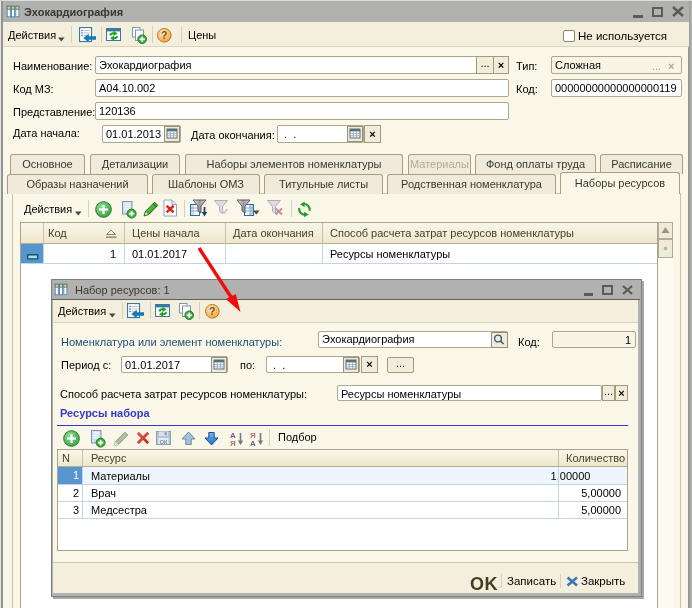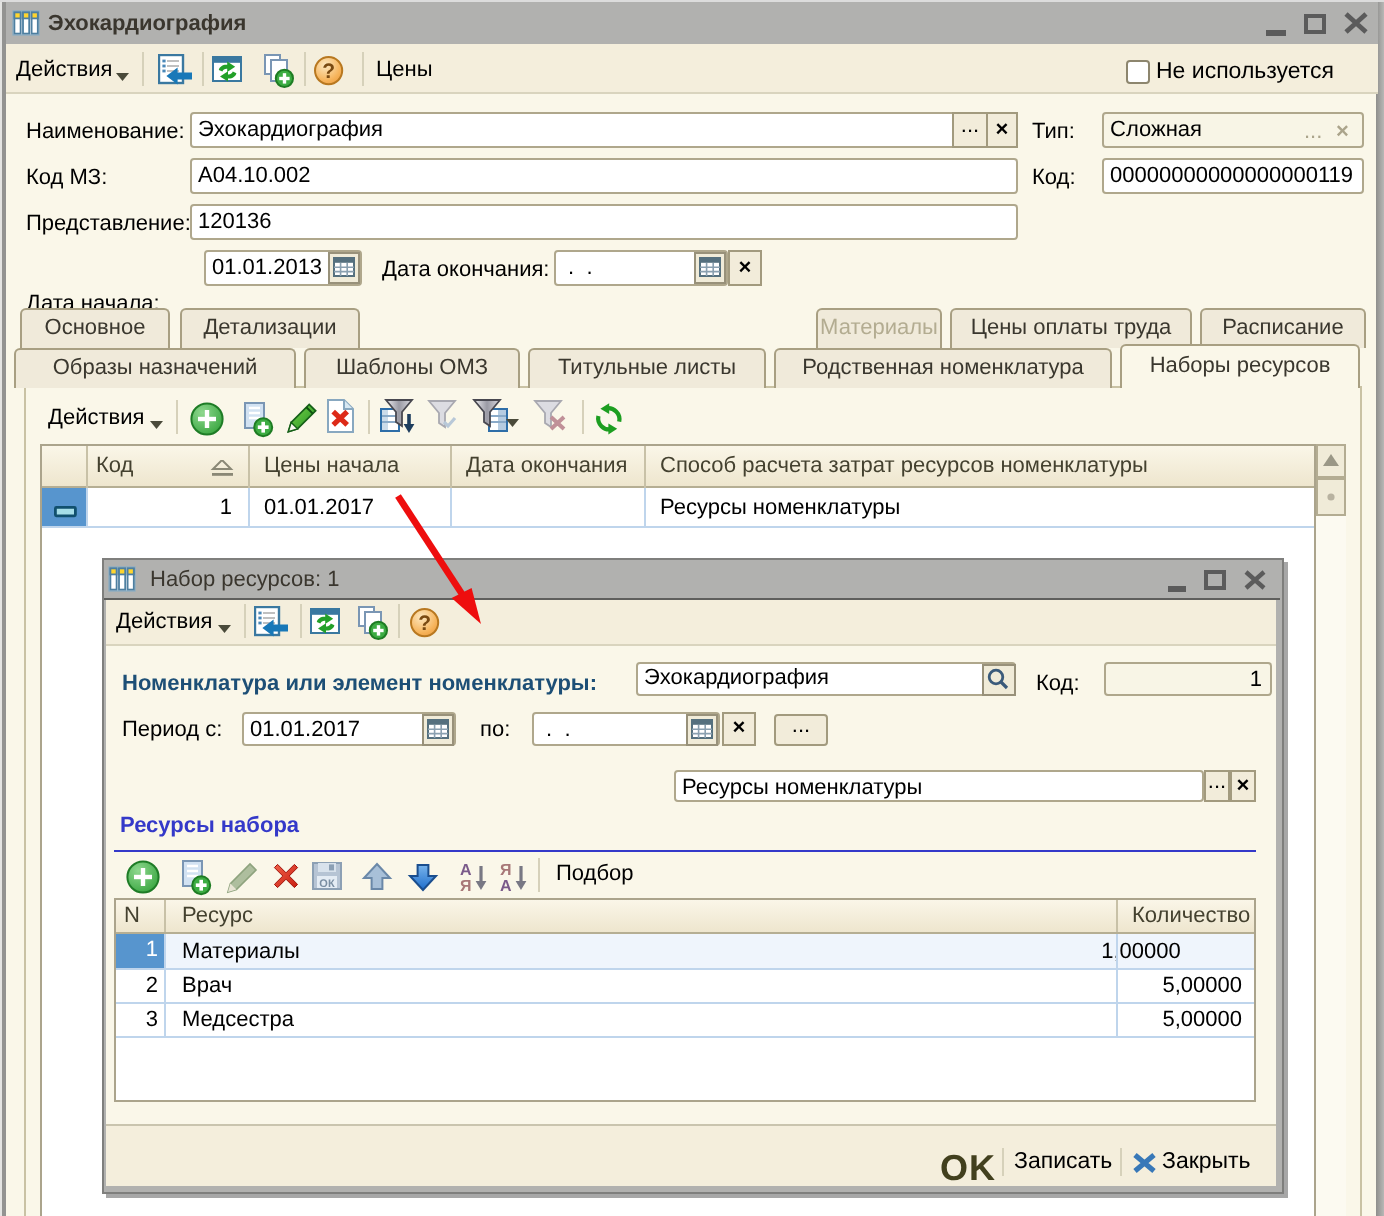--- a/index.html
+++ b/index.html
@@ -100,42 +100,43 @@
   <div class="lbl gray" style="left:668px;top:60px;font-weight:bold;">×</div>
 
   <div class="lbl" style="left:13px;top:83px;">Код МЗ:</div>
   <div class="in" style="left:95px;top:79px;width:414px;height:18px;">A04.10.002</div>
   <div class="lbl" style="left:516px;top:83px;">Код:</div>
   <div class="in" style="left:551px;top:79px;width:131px;height:18px;">00000000000000000119</div>
 
   <div class="lbl" style="left:13px;top:106px;">Представление:</div>
   <div class="in" style="left:95px;top:102px;width:414px;height:18px;">120136</div>
 
-  <div class="lbl" style="left:13px;top:146px;">Дата начала:</div>
+  <div class="lbl" style="left:13px;top:127px;">Дата начала:</div>
   <div class="in" style="left:102px;top:125px;width:79px;height:18px;">01.01.2013</div>
   <div id="cal1" class="abs" style="left:164px;top:126px;"><svg width="16" height="16" viewBox="0 0 16 16">
         <rect x="0.5" y="0.5" width="15" height="15" fill="#F0EBD8" stroke="#98917A"></rect>
         <rect x="3" y="3" width="10" height="9" fill="#fff" stroke="#55707E"></rect>
         <rect x="3" y="3" width="10" height="2.4" fill="#55707E"></rect>
         <path d="M6.3 5.5v6.5M9.6 5.5v6.5M3 7.6h10M3 9.8h10" stroke="#8AA0B0" stroke-width="0.8"></path>
       </svg></div>
   <div class="lbl" style="left:191px;top:129px;">Дата окончания:</div>
   <div class="in" style="left:277px;top:125px;width:87px;height:18px;">&nbsp;.&nbsp;&nbsp;.</div>
   <div id="cal2" class="abs" style="left:347px;top:126px;"><svg width="16" height="16" viewBox="0 0 16 16">
         <rect x="0.5" y="0.5" width="15" height="15" fill="#F0EBD8" stroke="#98917A"></rect>
         <rect x="3" y="3" width="10" height="9" fill="#fff" stroke="#55707E"></rect>
         <rect x="3" y="3" width="10" height="2.4" fill="#55707E"></rect>
         <path d="M6.3 5.5v6.5M9.6 5.5v6.5M3 7.6h10M3 9.8h10" stroke="#8AA0B0" stroke-width="0.8"></path>
       </svg></div>
   <div class="btn" style="left:364px;top:125px;width:17px;height:18px;line-height:16px;font-weight:bold;">×</div>
 
   <div class="tab" style="left:10px;top:154px;width:75px;">Основное</div>
   <div class="tab" style="left:90px;top:154px;width:90px;">Детализации</div>
+  <div class="tab" style="left:185px;top:154px;width:218px;">Наборы элементов номенклатуры</div>
   <div class="tab" style="left:408px;top:154px;width:63px;color:#B3AC91;">Материалы</div>
-  <div class="tab" style="left:475px;top:154px;width:121px;">Цены оплаты труда</div>
+  <div class="tab" style="left:475px;top:154px;width:121px;">Фонд оплаты труда</div>
   <div class="tab" style="left:600px;top:154px;width:83px;">Расписание</div>
 
   <div class="abs" style="left:12px;top:193px;width:669px;height:415px;border:1px solid #C9C2A4;border-bottom:none;box-sizing:border-box;background:#FAF7E9;"></div>
 
   <div class="tab" style="left:152px;top:174px;width:108px;">Шаблоны ОМЗ</div>
   <div class="tab" style="left:7px;top:174px;width:141px;">Образы назначений</div>
   <div class="tab" style="left:264px;top:174px;width:119px;">Титульные листы</div>
   <div class="tab" style="left:387px;top:174px;width:169px;">Родственная номенклатура</div>
   <div class="tab" style="left:560px;top:172px;width:120px;height:22px;background:#FAF7E9;padding-top:4px;">Наборы ресурсов</div>
 
@@ -320,21 +321,21 @@
           <radialGradient id="hg2" cx="0.38" cy="0.3" r="0.95">
             <stop offset="0" stop-color="#FDE8C0"></stop>
             <stop offset="0.6" stop-color="#F6B35A"></stop>
             <stop offset="1" stop-color="#E89030"></stop>
           </radialGradient>
         </defs>
         <circle cx="7.3" cy="7.3" r="6.8" fill="url(#hg2)" stroke="#B87820"></circle>
         <text x="7.3" y="11.2" font-family="Liberation Sans" font-size="10.5" font-weight="bold" text-anchor="middle" fill="#7A4A12">?</text>
       </svg></div>
 
-  <div class="lbl" style="left:61px;top:336px;font-weight:bold;color:#1D4F76;">Номенклатура или элемент номенклатуры:</div>
+  <div class="lbl" style="left:61px;top:336px;font-weight:normal;color:#1D4F76;">Номенклатура или элемент номенклатуры:</div>
   <div class="in" style="left:318px;top:331px;width:190px;height:17px;line-height:13px;">Эхокардиография</div>
   <div id="magbtn" class="abs" style="left:491px;top:332px;"><svg width="17" height="16" viewBox="0 0 17 16">
         <rect x="0.5" y="0.5" width="16" height="15" fill="#F0EBD8" stroke="#98917A"></rect>
         <circle cx="7" cy="6.5" r="3.4" fill="none" stroke="#3A5A7A" stroke-width="1.4"></circle>
         <line x1="9.5" y1="9" x2="12.5" y2="12" stroke="#3A5A7A" stroke-width="1.6"></line>
       </svg></div>
   <div class="lbl" style="left:518px;top:336px;">Код:</div>
   <div class="in ro" style="left:552px;top:331px;width:84px;height:17px;text-align:right;padding-right:4px;">1</div>
 
   <div class="lbl" style="left:61px;top:359px;">Период с:</div>
@@ -349,20 +350,21 @@
   <div class="in" style="left:266px;top:356px;width:94px;height:17px;">&nbsp;.&nbsp;&nbsp;.</div>
   <div id="cal4" class="abs" style="left:343px;top:357px;"><svg width="16" height="16" viewBox="0 0 16 16">
         <rect x="0.5" y="0.5" width="15" height="15" fill="#F0EBD8" stroke="#98917A"></rect>
         <rect x="3" y="3" width="10" height="9" fill="#fff" stroke="#55707E"></rect>
         <rect x="3" y="3" width="10" height="2.4" fill="#55707E"></rect>
         <path d="M6.3 5.5v6.5M9.6 5.5v6.5M3 7.6h10M3 9.8h10" stroke="#8AA0B0" stroke-width="0.8"></path>
       </svg></div>
   <div class="btn" style="left:361px;top:356px;width:17px;height:17px;line-height:15px;font-weight:bold;">×</div>
   <div class="btn" style="left:387px;top:357px;width:27px;height:16px;line-height:11px;border-radius:2px;">...</div>
 
+  <div class="lbl" style="left:60px;top:388px;">Способ расчета затрат ресурсов номенклатуры:</div>
   <div class="in" style="left:337px;top:385px;width:265px;height:16px;">Ресурсы номенклатуры</div>
   <div class="btn" style="left:602px;top:385px;width:13px;height:16px;line-height:11px;">...</div>
   <div class="btn" style="left:615px;top:385px;width:13px;height:16px;line-height:14px;font-weight:bold;">×</div>
 
   <div class="lbl" style="left:60px;top:407px;font-weight:bold;color:#3439C9;">Ресурсы набора</div>
   <div class="abs" style="left:57px;top:425px;width:571px;height:1px;background:#3439C9;"></div>
 
   <div id="ic-add2" class="abs" style="left:63px;top:430px;"><svg width="18" height="18" viewBox="0 0 18 18">
         <defs>
           <radialGradient id="ag2" cx="0.35" cy="0.3" r="0.9">

